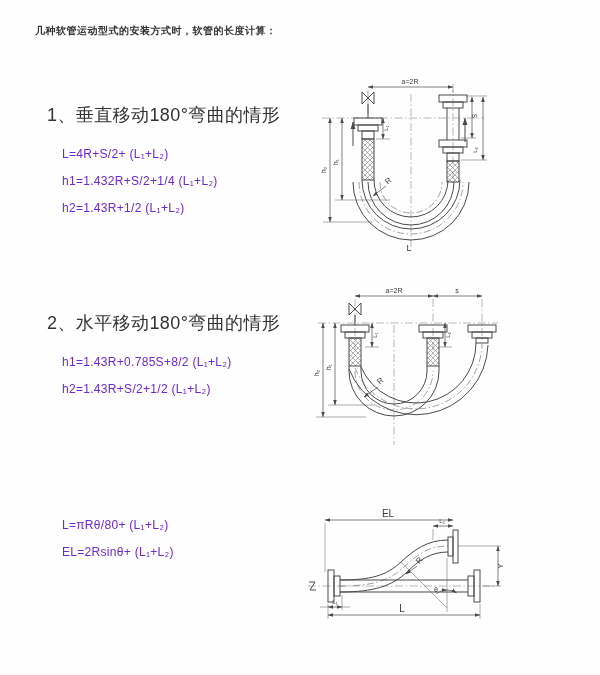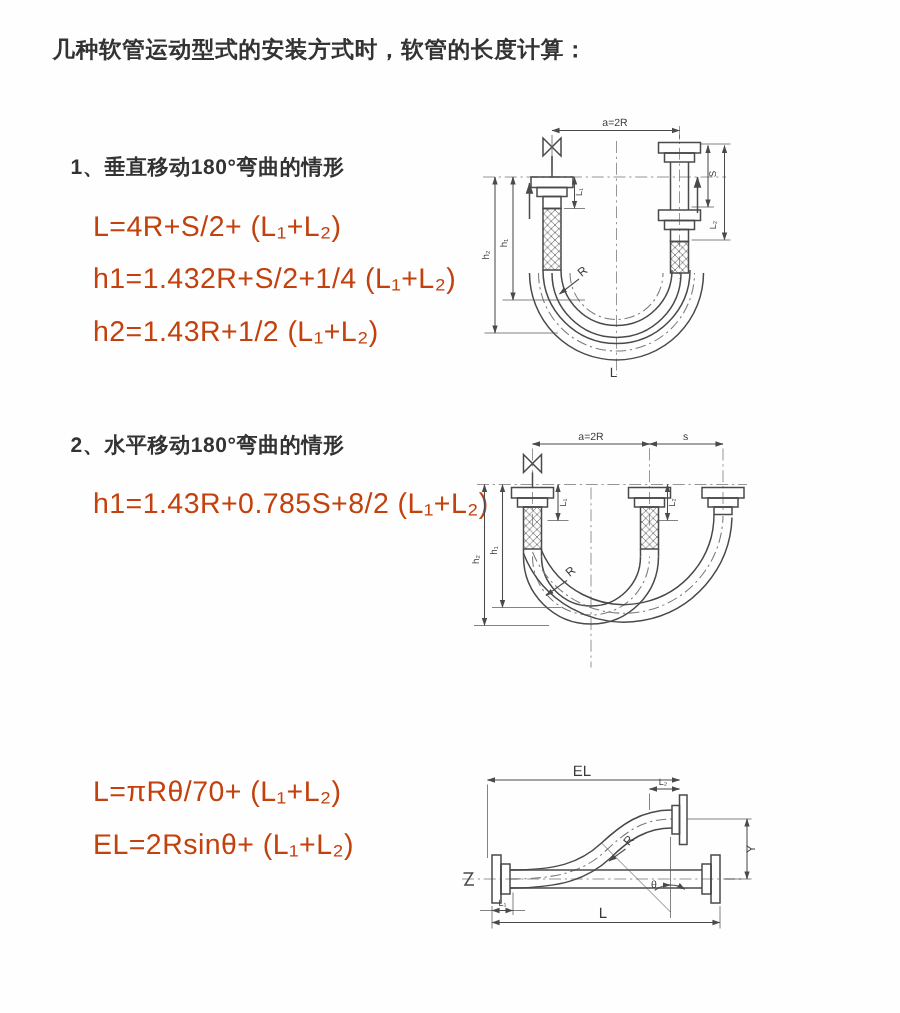--- a/index.html
+++ b/index.html
@@ -3,52 +3,53 @@
 <meta charset="utf-8">
 <style>
   html,body{margin:0;padding:0}
   body{
     width:600px;height:675px;position:relative;overflow:hidden;
     background:#fefefe;color:#333;
     font-family:"Liberation Sans","DejaVu Sans",sans-serif;
   }
   .title{
     position:absolute;left:35px;top:24px;
-    font-size:15px;font-weight:600;letter-spacing:.5px;white-space:nowrap;text-align:right;
+    font-size:10px;font-weight:600;letter-spacing:.5px;white-space:nowrap;text-align:right;
   }
   .section{position:absolute}
-  .sec-h{font-size:14px;font-weight:700;letter-spacing:.4px;margin:0 0 20px 0;white-space:nowrap}
-  .fline{font-size:19px;letter-spacing:.3px;margin:0 0 13px 15px;white-space:nowrap;color:#c2410c}
+  .sec-h{font-size:18px;font-weight:400;letter-spacing:.4px;margin:0 0 20px 0;white-space:nowrap}
+  .fline{font-size:12px;letter-spacing:.3px;margin:0 0 13px 15px;white-space:nowrap;color:#6d28d9}
   svg.diag{position:absolute}
   svg text{font-family:"Liberation Sans","DejaVu Sans",sans-serif;fill:#3a3a3a}
   .ln{stroke:#4a4a4a;fill:none;stroke-width:1}
   .dm{stroke:#4a4a4a;fill:none;stroke-width:.7}
   .ex{stroke:#5a5a5a;fill:none;stroke-width:.5}
   .cl{stroke:#8a8a8a;fill:none;stroke-width:.6;stroke-dasharray:8 2.5 1.5 2.5}
   .cla{stroke:#7a7a7a;fill:none;stroke-width:.7;stroke-dasharray:7 2.5 1.5 2.5}
 </style>
 </head>
 <body>
 
 <div class="title">几种软管运动型式的安装方式时，软管的长度计算：</div>
 
 <div class="section" style="left:47px;top:103px">
   <div class="sec-h">1、垂直移动180°弯曲的情形</div>
   <div class="fline">L=4R+S/2+ (L₁+L₂)</div>
   <div class="fline">h1=1.432R+S/2+1/4 (L₁+L₂)</div>
   <div class="fline">h2=1.43R+1/2 (L₁+L₂)</div>
 </div>
 
-<div class="section" style="left:47px;top:288px">
+<div class="section" style="left:47px;top:311px">
   <div class="sec-h">2、水平移动180°弯曲的情形</div>
   <div class="fline">h1=1.43R+0.785S+8/2 (L₁+L₂)</div>
+  <div class="fline">h2=1.43R+S/2+1/2 (L₁+L₂)</div>
 </div>
 
 <div class="section" style="left:47px;top:518px">
-  <div class="fline">L=πRθ/70+ (L₁+L₂)</div>
+  <div class="fline">L=πRθ/80+ (L₁+L₂)</div>
   <div class="fline">EL=2Rsinθ+ (L₁+L₂)</div>
 </div>
 
 <svg class="diag" style="left:310px;top:70px" width="290" height="190" viewBox="0 0 290 190">
   <defs>
     <marker id="ar1" viewBox="0 0 10 10" refX="9" refY="5" markerWidth="8" markerHeight="8" orient="auto-start-reverse">
       <path d="M0,1.8 L9.5,5 L0,8.2 Z" fill="#4a4a4a"></path>
     </marker>
     <pattern id="hx1" width="5" height="5" patternUnits="userSpaceOnUse">
       <path d="M0,5 L5,0 M0,0 L5,5" stroke="#6a6a6a" stroke-width="0.5" fill="none"></path>

